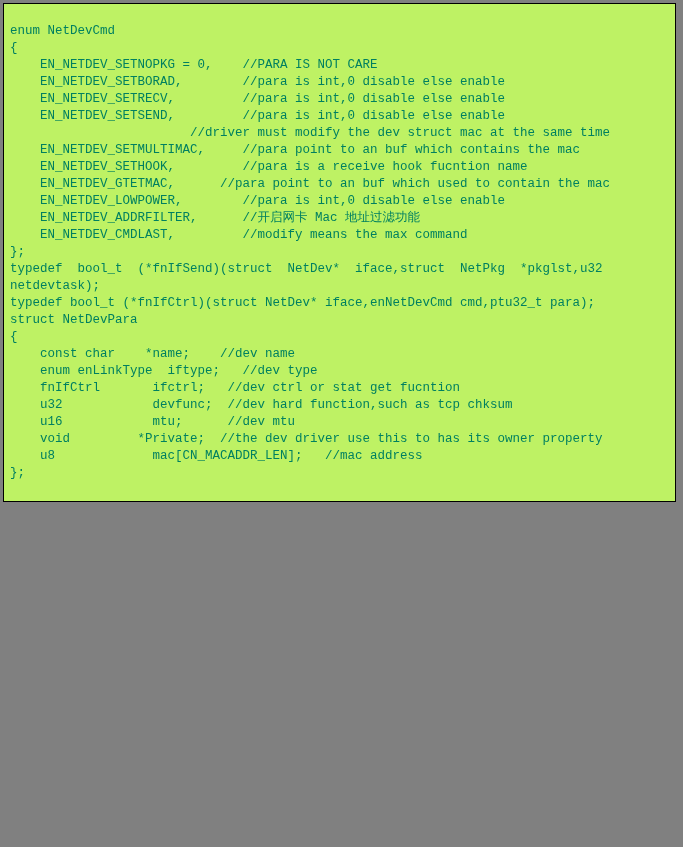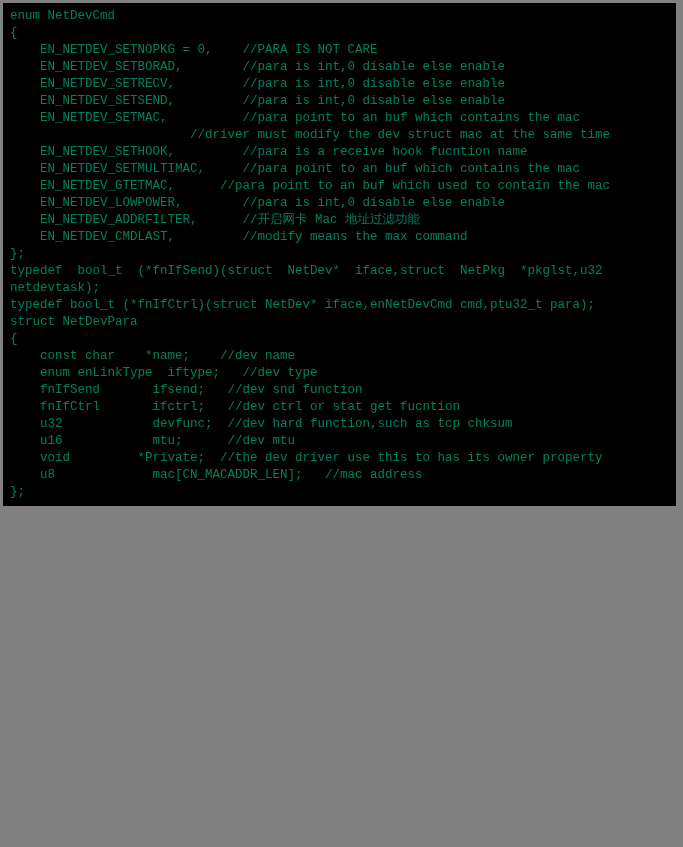--- a/index.html
+++ b/index.html
@@ -4,61 +4,59 @@
 <style>
   body {
     margin: 0;
     padding: 0;
     background: #808080;
     width: 683px;
     height: 847px;
     font-family: "Consolas", "Courier New", monospace;
   }
   .code-box {
-    background: #000000;
+    background: #bef264;
     border: 1.5px solid #000000;
     width: 673px;
     margin: 3px;
-    padding: 4px 6px;
+    padding: 19px 6px;
     box-sizing: border-box;
   }
   .code-line {
     color: #008060;
     font-size: 12.5px;
     line-height: 17px;
     white-space: pre;
     font-family: "Consolas", "Courier New", monospace;
   }
 </style>
 </head>
 <body>
 
 <div class="code-box">
   <div class="code-line">enum NetDevCmd</div>
   <div class="code-line">{</div>
   <div class="code-line">    EN_NETDEV_SETNOPKG = 0,    //PARA IS NOT CARE</div>
   <div class="code-line">    EN_NETDEV_SETBORAD,        //para is int,0 disable else enable</div>
   <div class="code-line">    EN_NETDEV_SETRECV,         //para is int,0 disable else enable</div>
   <div class="code-line">    EN_NETDEV_SETSEND,         //para is int,0 disable else enable</div>
-  <div class="code-line">    EN_NETDEV_SETMAC,          //para point to an buf which contains the mac</div>
   <div class="code-line">                        //driver must modify the dev struct mac at the same time</div>
+  <div class="code-line">    EN_NETDEV_SETMULTIMAC,     //para point to an buf which contains the mac</div>
   <div class="code-line">    EN_NETDEV_SETHOOK,         //para is a receive hook fucntion name</div>
-  <div class="code-line">    EN_NETDEV_SETMULTIMAC,     //para point to an buf which contains the mac</div>
   <div class="code-line">    EN_NETDEV_GTETMAC,      //para point to an buf which used to contain the mac</div>
   <div class="code-line">    EN_NETDEV_LOWPOWER,        //para is int,0 disable else enable</div>
   <div class="code-line">    EN_NETDEV_ADDRFILTER,      //开启网卡 Mac 地址过滤功能</div>
   <div class="code-line">    EN_NETDEV_CMDLAST,         //modify means the max command</div>
   <div class="code-line">};</div>
   <div class="code-line">typedef  bool_t  (*fnIfSend)(struct  NetDev*  iface,struct  NetPkg  *pkglst,u32 </div>
   <div class="code-line">netdevtask);</div>
   <div class="code-line">typedef bool_t (*fnIfCtrl)(struct NetDev* iface,enNetDevCmd cmd,ptu32_t para);</div>
   <div class="code-line">struct NetDevPara</div>
   <div class="code-line">{</div>
   <div class="code-line">    const char    *name;    //dev name</div>
   <div class="code-line">    enum enLinkType  iftype;   //dev type</div>
-  <div class="code-line">    fnIfSend       ifsend;   //dev snd function</div>
   <div class="code-line">    fnIfCtrl       ifctrl;   //dev ctrl or stat get fucntion</div>
   <div class="code-line">    u32            devfunc;  //dev hard function,such as tcp chksum</div>
   <div class="code-line">    u16            mtu;      //dev mtu</div>
   <div class="code-line">    void         *Private;  //the dev driver use this to has its owner property</div>
   <div class="code-line">    u8             mac[CN_MACADDR_LEN];   //mac address</div>
   <div class="code-line">};</div>
 </div>
 
 </body></html>

